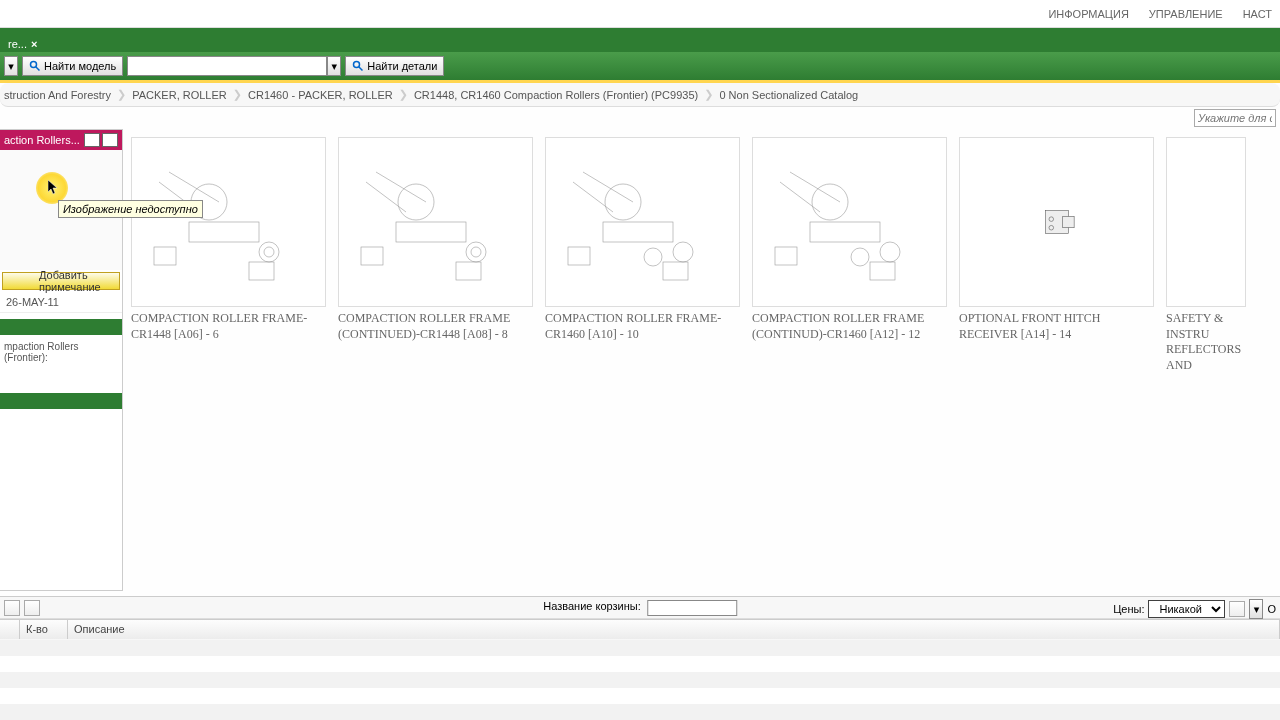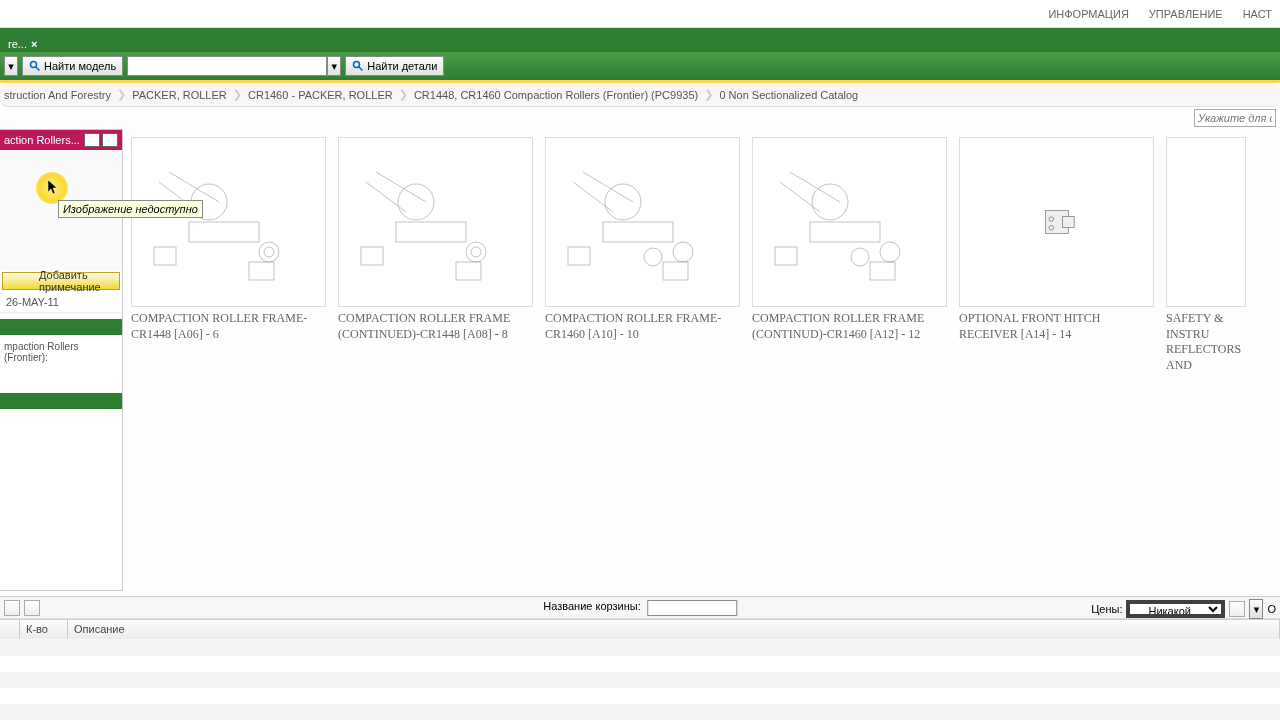--- a/index.html
+++ b/index.html
@@ -48,21 +48,21 @@
 .card { width: 195px; }
 .card-img { width: 195px; height: 170px; background: #fff; border: 1px solid #ddd; display: flex; align-items: center; justify-content: center; overflow: hidden; }
 .card-label { margin-top: 4px; color: #666; font-size: 12px; line-height: 1.3; font-family: Liberation Serif, serif; }
 
 .bottom-panel { position: absolute; bottom: 80px; left: 0; right: 0; height: 44px; border-top: 1px solid #ccc; background: #f7f7f7; }
 .bottom-toolbar { height: 22px; display: flex; align-items: center; padding: 0 4px; gap: 4px; border-bottom: 1px solid #ddd; }
 .tb-icon { width: 16px; height: 16px; border: 1px solid #aaa; background: linear-gradient(#fff,#eee); }
 .basket-center { position: absolute; left: 50%; top: 3px; transform: translateX(-50%); display: flex; align-items: flex-start; gap: 6px; }
 .basket-input { width: 90px; height: 16px; border: 1px solid #888; }
 .price-area { position: absolute; right: 4px; top: 2px; display: flex; align-items: center; gap: 4px; }
-.price-select { height: 18px; border: 4px solid #404040; background: #fff; padding: 0 14px; }
+.price-select { height: 18px; border: 1px solid #404040; background: #fff; padding: 0 6px; }
 .table-header { height: 20px; display: flex; border-top: 1px solid #ccc; background: linear-gradient(#fdfdfd,#ececec); }
 .th { border-right: 1px solid #ccc; padding: 3px 6px; color: #444; }
 
 .stripes { position: absolute; bottom: 0; left: 0; right: 0; height: 80px; }
 .stripe { height: 16px; }
 .stripe:nth-child(odd){ background: #f2f2f2; }
 .stripe:nth-child(even){ background: #fff; }
 
 
 .schematic { width: 160px; height: 140px; opacity: 0.6; }

